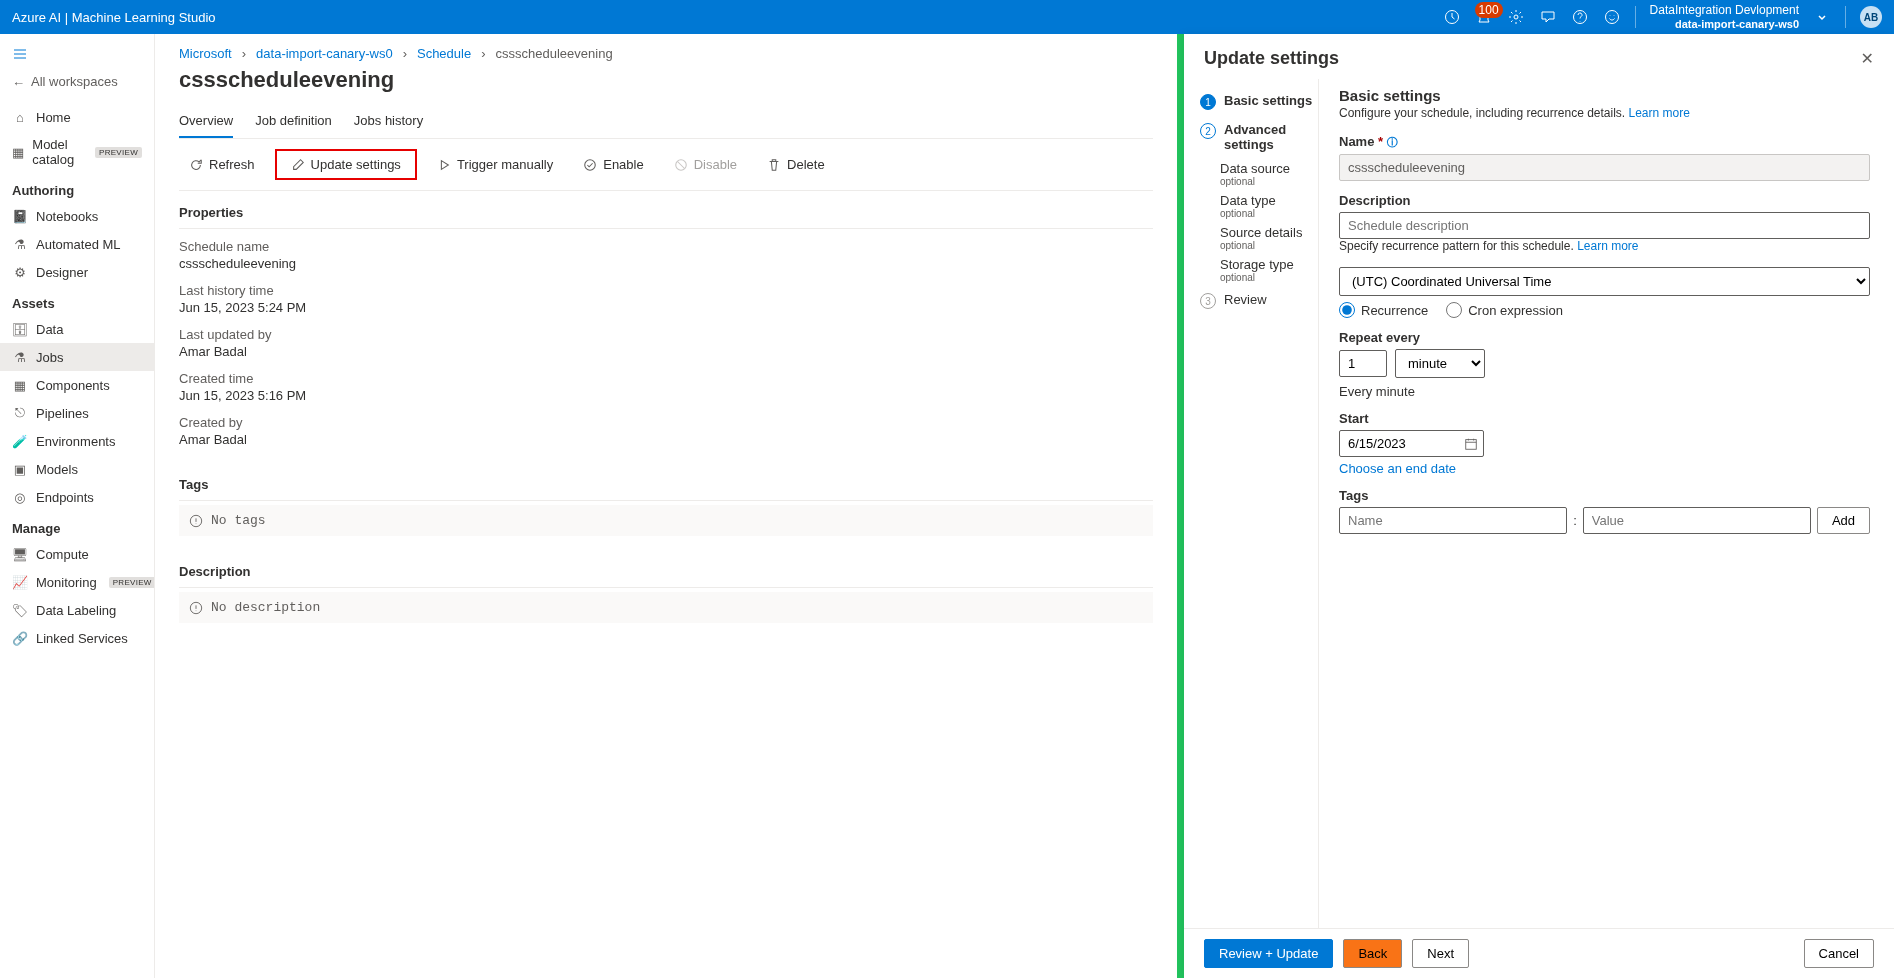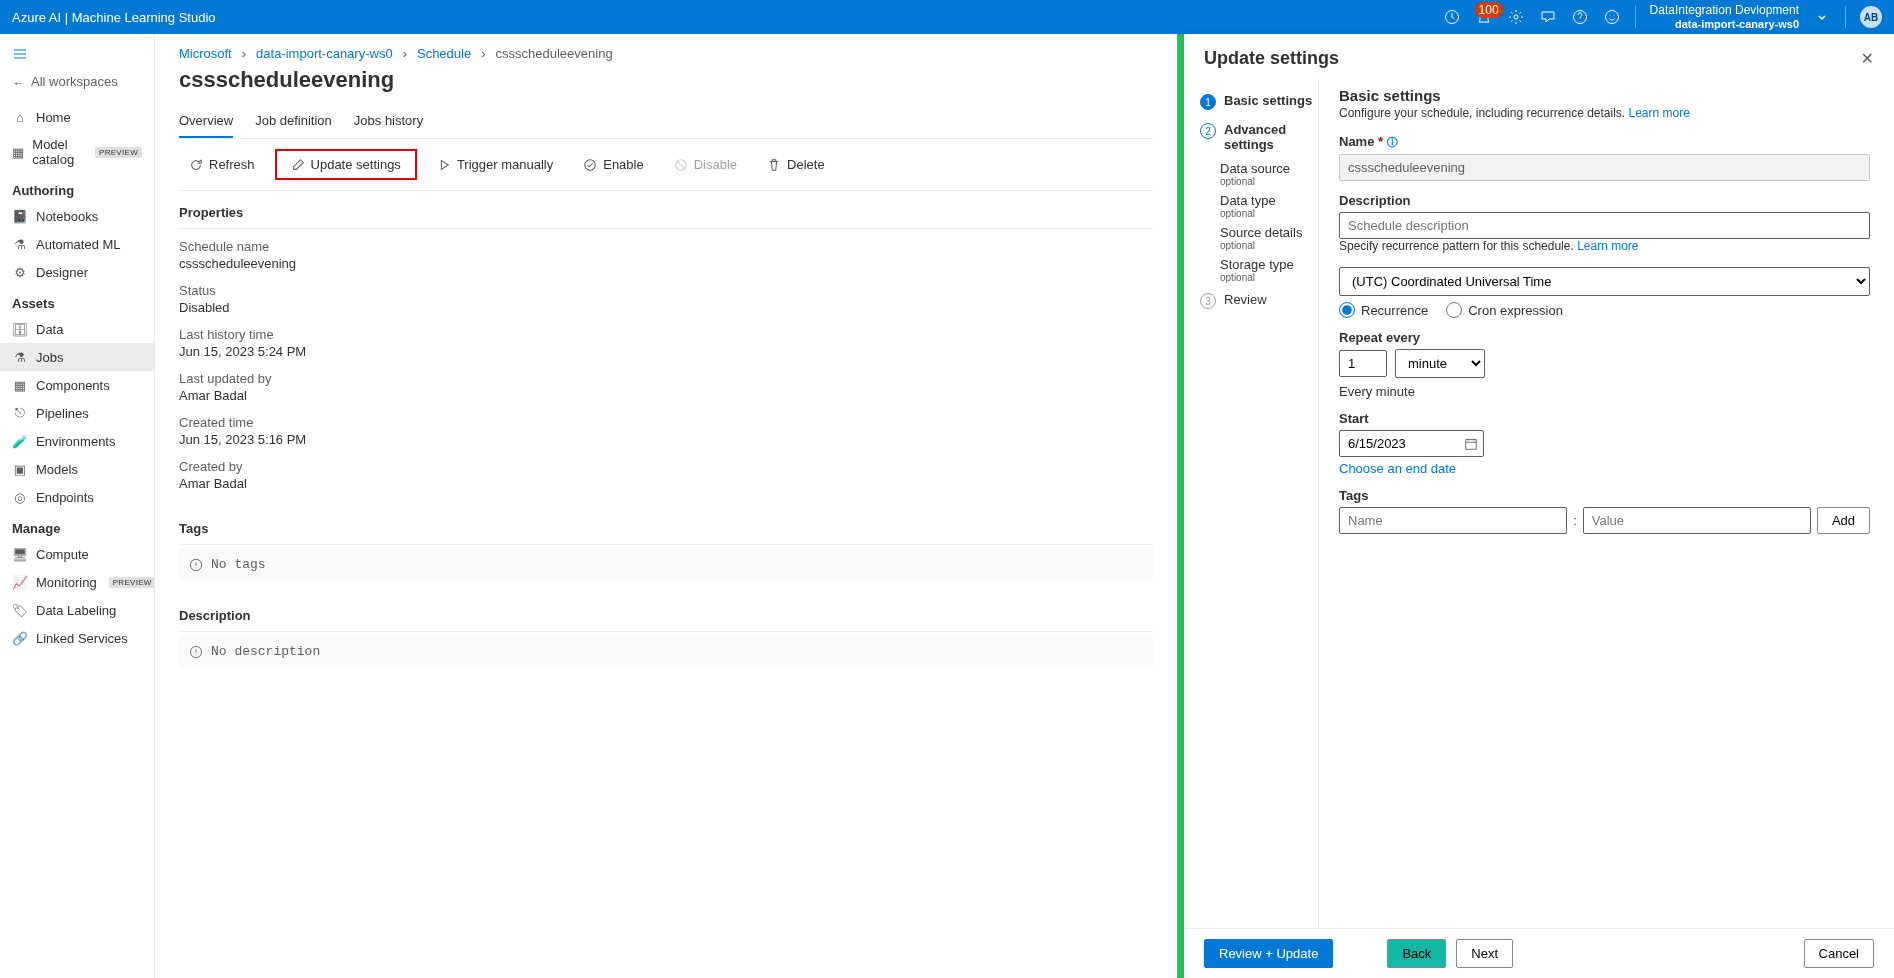--- a/index.html
+++ b/index.html
@@ -88,21 +88,21 @@
 .date-input-wrap { position: relative; width: 145px; }
 .date-input-wrap .input { padding-right: 28px; }
 .date-ico { position: absolute; right: 6px; top: 50%; transform: translateY(-50%); color: #605e5c; pointer-events: none; }
 .tags-row { display: flex; gap: 6px; align-items: center; }
 .tags-row .input { flex: 1; max-width: 230px; }
 .add-btn { padding: 5px 14px; border: 1px solid #8a8886; background: #fff; cursor: pointer; font-size: 13px; border-radius: 2px; }
 
 .panel-footer { border-top: 1px solid #edebe9; padding: 10px 20px; display: flex; gap: 10px; align-items: center; }
 .btn { padding: 6px 14px; border: 1px solid #8a8886; background: #fff; cursor: pointer; font-size: 13px; border-radius: 2px; }
 .btn.primary { background: #0078d4; color: #fff; border-color: #0078d4; }
-.btn.gray { background: #14b8a6; margin-left: 44px; }
+.btn.gray { background: #f97316; }
 .spacer { flex: 1; }
 
 svg { display: block; }
 </style>
 </head>
 <body>
 
 <div class="header">
   <span class="header-title">Azure AI | Machine Learning Studio</span>
   <div class="header-right">
@@ -303,24 +303,20 @@
             </svg>
             <span>Delete</span>
           </button>
       </div>
 
       <div class="section-head">Properties</div>
       <div id="prop-rows">
           <div class="prop-row">
             <div class="prop-label">Schedule name</div>
             <div class="prop-value">cssscheduleevening</div>
-          </div>
-          <div class="prop-row">
-            <div class="prop-label">Status</div>
-            <div class="prop-value">Disabled</div>
           </div>
           <div class="prop-row">
             <div class="prop-label">Last history time</div>
             <div class="prop-value">Jun 15, 2023 5:24 PM</div>
           </div>
           <div class="prop-row">
             <div class="prop-label">Last updated by</div>
             <div class="prop-value">Amar Badal</div>
           </div>
           <div class="prop-row">

